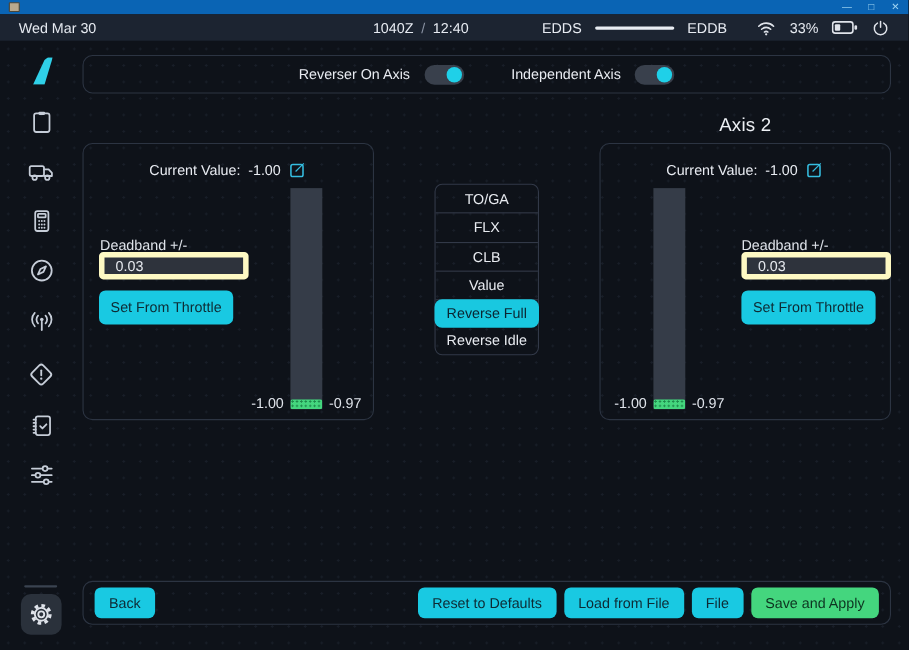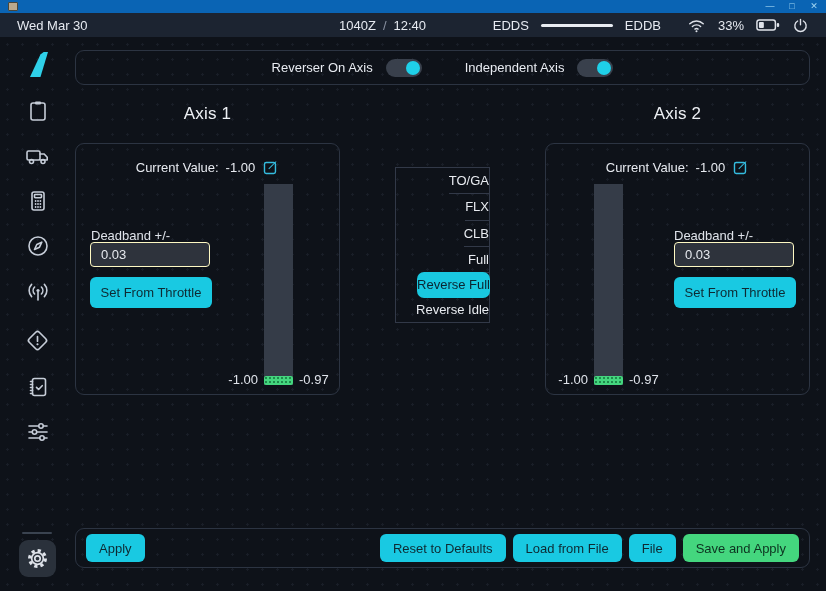--- a/index.html
+++ b/index.html
@@ -41,33 +41,33 @@
   #toggle-panel { left:75px; top:50px; width:735px; height:35px; display:flex; align-items:center; justify-content:center; gap:13px; }
   .toggle-label { font-size:13px; color:#e8ebf1; }
   .toggle { position:relative; width:36px; height:18px; background:#39404c; border-radius:9px; cursor:pointer; }
   .toggle .knob { position:absolute; right:2px; top:2px; width:14px; height:14px; border-radius:50%; background:#1fd0e8; }
   .toggle-spacer { width:17px; }
 
   
   .axis-heading { position:absolute; top:104px; width:265px; text-align:center; font-size:17px; color:#eef1f5; letter-spacing:0.2px; }
 
   
-  .axis-panel { top:143px; width:265px; height:252px; }
+  .axis-panel { top:130px; width:265px; height:252px; }
   .current-row { position:absolute; left:0; top:15px; width:100%; display:flex; justify-content:center; align-items:center; gap:7px; font-size:13px; }
   .deadband-label { position:absolute; font-size:13px; color:#dfe3ea; top:84px; }
-  .deadband-input { position:absolute; top:98px; width:120px; height:25px; background:#2e333c; border:1px solid #fef9c3; border-radius:4px; color:#e6e9ee; font-size:13px; padding-left:10px; font-family:"Liberation Sans","DejaVu Sans",sans-serif; }
+  .deadband-input { position:absolute; top:98px; width:136px; height:25px; background:#2e333c; border:5px solid #fef9c3; border-radius:4px; color:#e6e9ee; font-size:13px; padding-left:10px; font-family:"Liberation Sans","DejaVu Sans",sans-serif; }
   .btn { border:none; border-radius:6px; background:#19c9e2; color:#0e2a33; font-size:13px; font-family:"Liberation Sans","DejaVu Sans",sans-serif; cursor:pointer; font-weight:400; }
   .set-btn { position:absolute; top:133px; width:122px; height:31px; }
   .vbar-track { position:absolute; top:40px; width:29px; height:201px; background:#353c48; }
   .vbar-fill { position:absolute; left:0; bottom:0; width:29px; height:9px; background-color:#44d67e;
                background-image:radial-gradient(#1f8a4c 1px, transparent 1px); background-size:4px 4px; border-radius:2px; }
   .bar-label { position:absolute; top:228px; font-size:13px; color:#dfe3ea; }
 
   
-  #detents { position:absolute; left:395px; top:167px; width:95px; height:156px; border:1px solid #323948; border-radius:0; display:flex; flex-direction:column;align-items:flex-end; }
+  #detents { position:absolute; left:395px; top:167px; width:95px; height:156px; border:1px solid #323948; border-radius:7px; display:flex; flex-direction:column; }
   .detent { flex:1; display:flex; align-items:center; justify-content:center; font-size:13px; color:#e8ebf0; border-bottom:1px solid #323948; cursor:pointer; }
   .detent:last-child { border-bottom:none; }
   .detent.selected { background:#19c8e0; color:#0b2531; border-radius:7px; margin:-1px; border-bottom:none; }
 
   
   #footer { left:75px; top:528px; width:735px; height:40px; display:flex; align-items:center; padding:0 10px; }
   .fbtn { height:28px; padding:0 13px; }
   #footer .right-group { margin-left:auto; display:flex; gap:7px;align-items:center; }
   .btn-green { background:#44d67e; color:#0d3320; }
 </style>
@@ -220,21 +220,20 @@
     <div class="toggle">
         <div class="knob"></div>
       </div>
     <span class="toggle-spacer"></span>
     <span class="toggle-label">Independent Axis</span>
     <div class="toggle">
         <div class="knob"></div>
       </div>
   </div>
 
-  <div class="axis-heading" style="left:75px">Axis 1</div>
   <div class="axis-heading" style="left:545px">Axis 2</div>
 
   <div class="panel-border axis-panel" style="left:75px">
     <div class="current-row">
       <span>Current Value:</span>
       <span>-1.00</span>
       <svg width="17" height="17" viewBox="0 0 24 24">
         <rect x="3.5" y="5" width="15.5" height="15.5" rx="2.5" fill="none" stroke="#35bde0" stroke-width="2"></rect>
         <path d="M10 14.5L20.5 4l-1-1L9 13.5z" fill="#35bde0"></path>
         </svg>
@@ -246,21 +245,21 @@
       <div class="vbar-fill"></div>
     </div>
     <div class="bar-label" style="left:110px; width:72px; text-align:right">-1.00</div>
     <div class="bar-label" style="left:223px">-0.97</div>
   </div>
 
   <div id="detents">
     <div class="detent">TO/GA</div>
     <div class="detent">FLX</div>
     <div class="detent">CLB</div>
-    <div class="detent">Full</div>
+    <div class="detent">Value</div>
     <div class="detent selected">Reverse Full</div>
     <div class="detent">Reverse Idle</div>
   </div>
 
   <div class="panel-border axis-panel" style="left:545px">
     <div class="current-row">
       <span>Current Value:</span>
       <span>-1.00</span>
       <svg width="17" height="17" viewBox="0 0 24 24">
         <rect x="3.5" y="5" width="15.5" height="15.5" rx="2.5" fill="none" stroke="#35bde0" stroke-width="2"></rect>
@@ -271,21 +270,21 @@
       <div class="vbar-fill"></div>
     </div>
     <div class="bar-label" style="left:0; width:42px; text-align:right">-1.00</div>
     <div class="bar-label" style="left:83px">-0.97</div>
     <div class="deadband-label" style="left:128px">Deadband +/-</div>
     <input class="deadband-input" style="left: 128px;" value="0.03">
     <button class="btn set-btn" style="left:128px">Set From Throttle</button>
   </div>
 
   <div id="footer" class="panel-border">
-    <button class="btn fbtn">Apply</button>
+    <button class="btn fbtn">Back</button>
     <div class="right-group">
       <button class="btn fbtn">Reset to Defaults</button>
       <button class="btn fbtn">Load from File</button>
       <button class="btn fbtn">File</button>
       <button class="btn fbtn btn-green">Save and Apply</button>
     </div>
   </div>
 
 </div>
 

